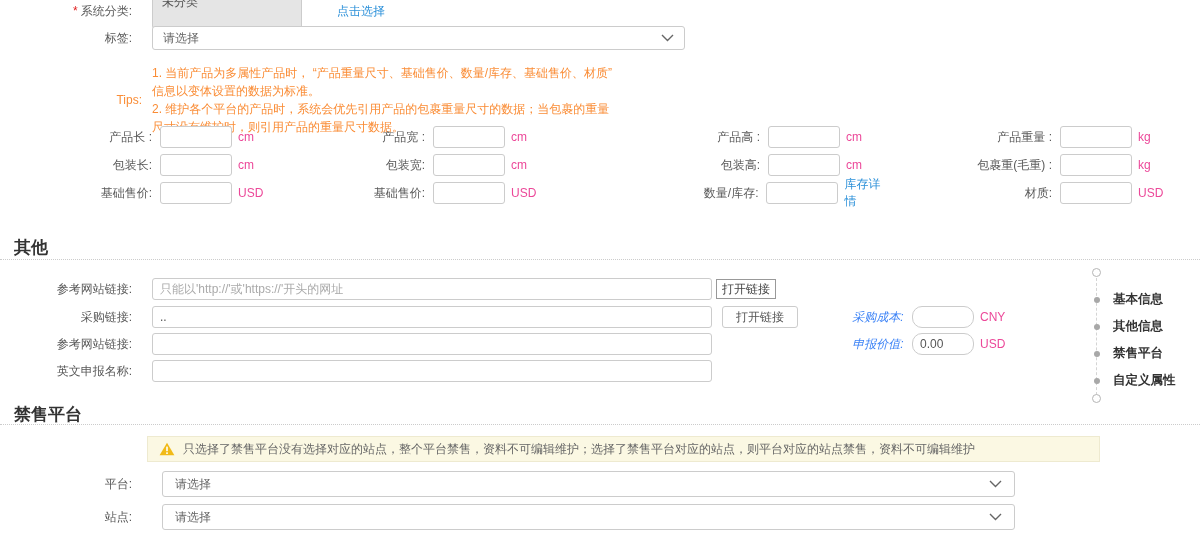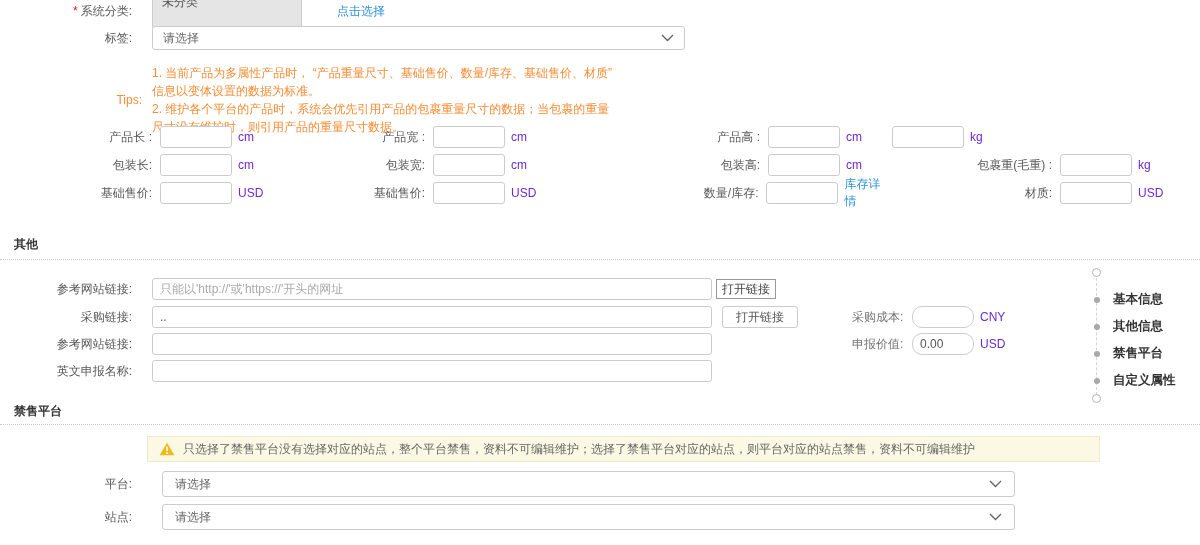--- a/index.html
+++ b/index.html
@@ -32,35 +32,35 @@
 
   
   .dim-row { display:flex; align-items:center; margin-bottom:6px; height:22px; }
   .dim-cell { display:flex; align-items:center; flex:0 0 auto; }
   .dim-cell .lbl { text-align:right; padding-right:8px; color:#595959; }
   .c1 .lbl { width:160px; } .c1 { width:264px; }
   .c2 .lbl { width:169px; } .c2 { width:336px; }
   .c3 .lbl { width:168px; } .c3 { width:292px; }
   .c4 .lbl { width:168px; }
   .dim-cell input.txt { width:72px; }
-  .unit { margin-left:6px; color:#6d28d9; }
-
-  .sec-title { position:absolute; left:14px; color:#333; font-weight:bold; font-size:12px; }
+  .unit { margin-left:6px; color:#ec4899; }
+
+  .sec-title { position:absolute; left:14px; color:#333; font-weight:bold; font-size:17px; }
   .dotted-div { position:absolute; left:0; width:1200px; border-top:1px dotted #ccc; }
 
   .wide-input { width:560px; }
   .btn-open-a { margin-left:4px; height:20px; padding:0 5px; background:#fff;
     border:1px solid #999; color:#444; font-size:12px; cursor:pointer;
     font-family:"Liberation Sans","DejaVu Sans",sans-serif; }
   .btn-open-b { margin-left:10px; height:22px; padding:0 13px; background:#fff;
     border:1px solid #ccc; border-radius:3px; color:#555; font-size:12px; cursor:pointer;
     font-family:"Liberation Sans","DejaVu Sans",sans-serif; }
 
   .right-field { position:absolute; left:852px; top:0; display:flex; align-items:center; height:22px; }
-  .right-field .lbl { width:60px; text-align:left; padding-right:8px; color:#737373; }
+  .right-field .lbl { width:60px; text-align:center; padding-right:8px; color:#3b82f6;font-style:italic; }
   .right-field input.txt { width:62px;border-radius:10px; }
 
   
   #anchor-nav { position:absolute; left:1088px; top:264px; width:110px; }
   .nav-line { position:absolute; left:8px; top:14px; height:122px; border-left:1px dashed #d4d4d4; }
   .nav-endpoint { position:absolute; left:4px; width:9px; height:9px; border:1px solid #b5b5b5;
     border-radius:50%; background:#fff; }
   .nav-item { position:absolute; left:0; display:flex; align-items:center; cursor:pointer; }
   .nav-dot { width:6px; height:6px; border-radius:50%; background:#a8a8a8; margin-left:6px; flex:0 0 auto; }
   .nav-item .txt { margin-left:13px; color:#333; font-weight:bold; font-size:12.5px; white-space:nowrap; }
@@ -117,20 +117,21 @@
           <span class="lbl">产品宽 :</span>
           <input class="txt" style="">
           <span class="unit">cm</span>
         </div>
       <div class="dim-cell c3">
           <span class="lbl">产品高 :</span>
           <input class="txt" style="">
           <span class="unit">cm</span>
         </div>
       <div class="dim-cell c4">
+          <span class="lbl">产品重量 :</span>
           <input class="txt" style="">
           <span class="unit">kg</span>
         </div>
     </div>
     <div class="dim-row">
       <div class="dim-cell c1">
           <span class="lbl">包装长:</span>
           <input class="txt" style="">
           <span class="unit">cm</span>
         </div>

